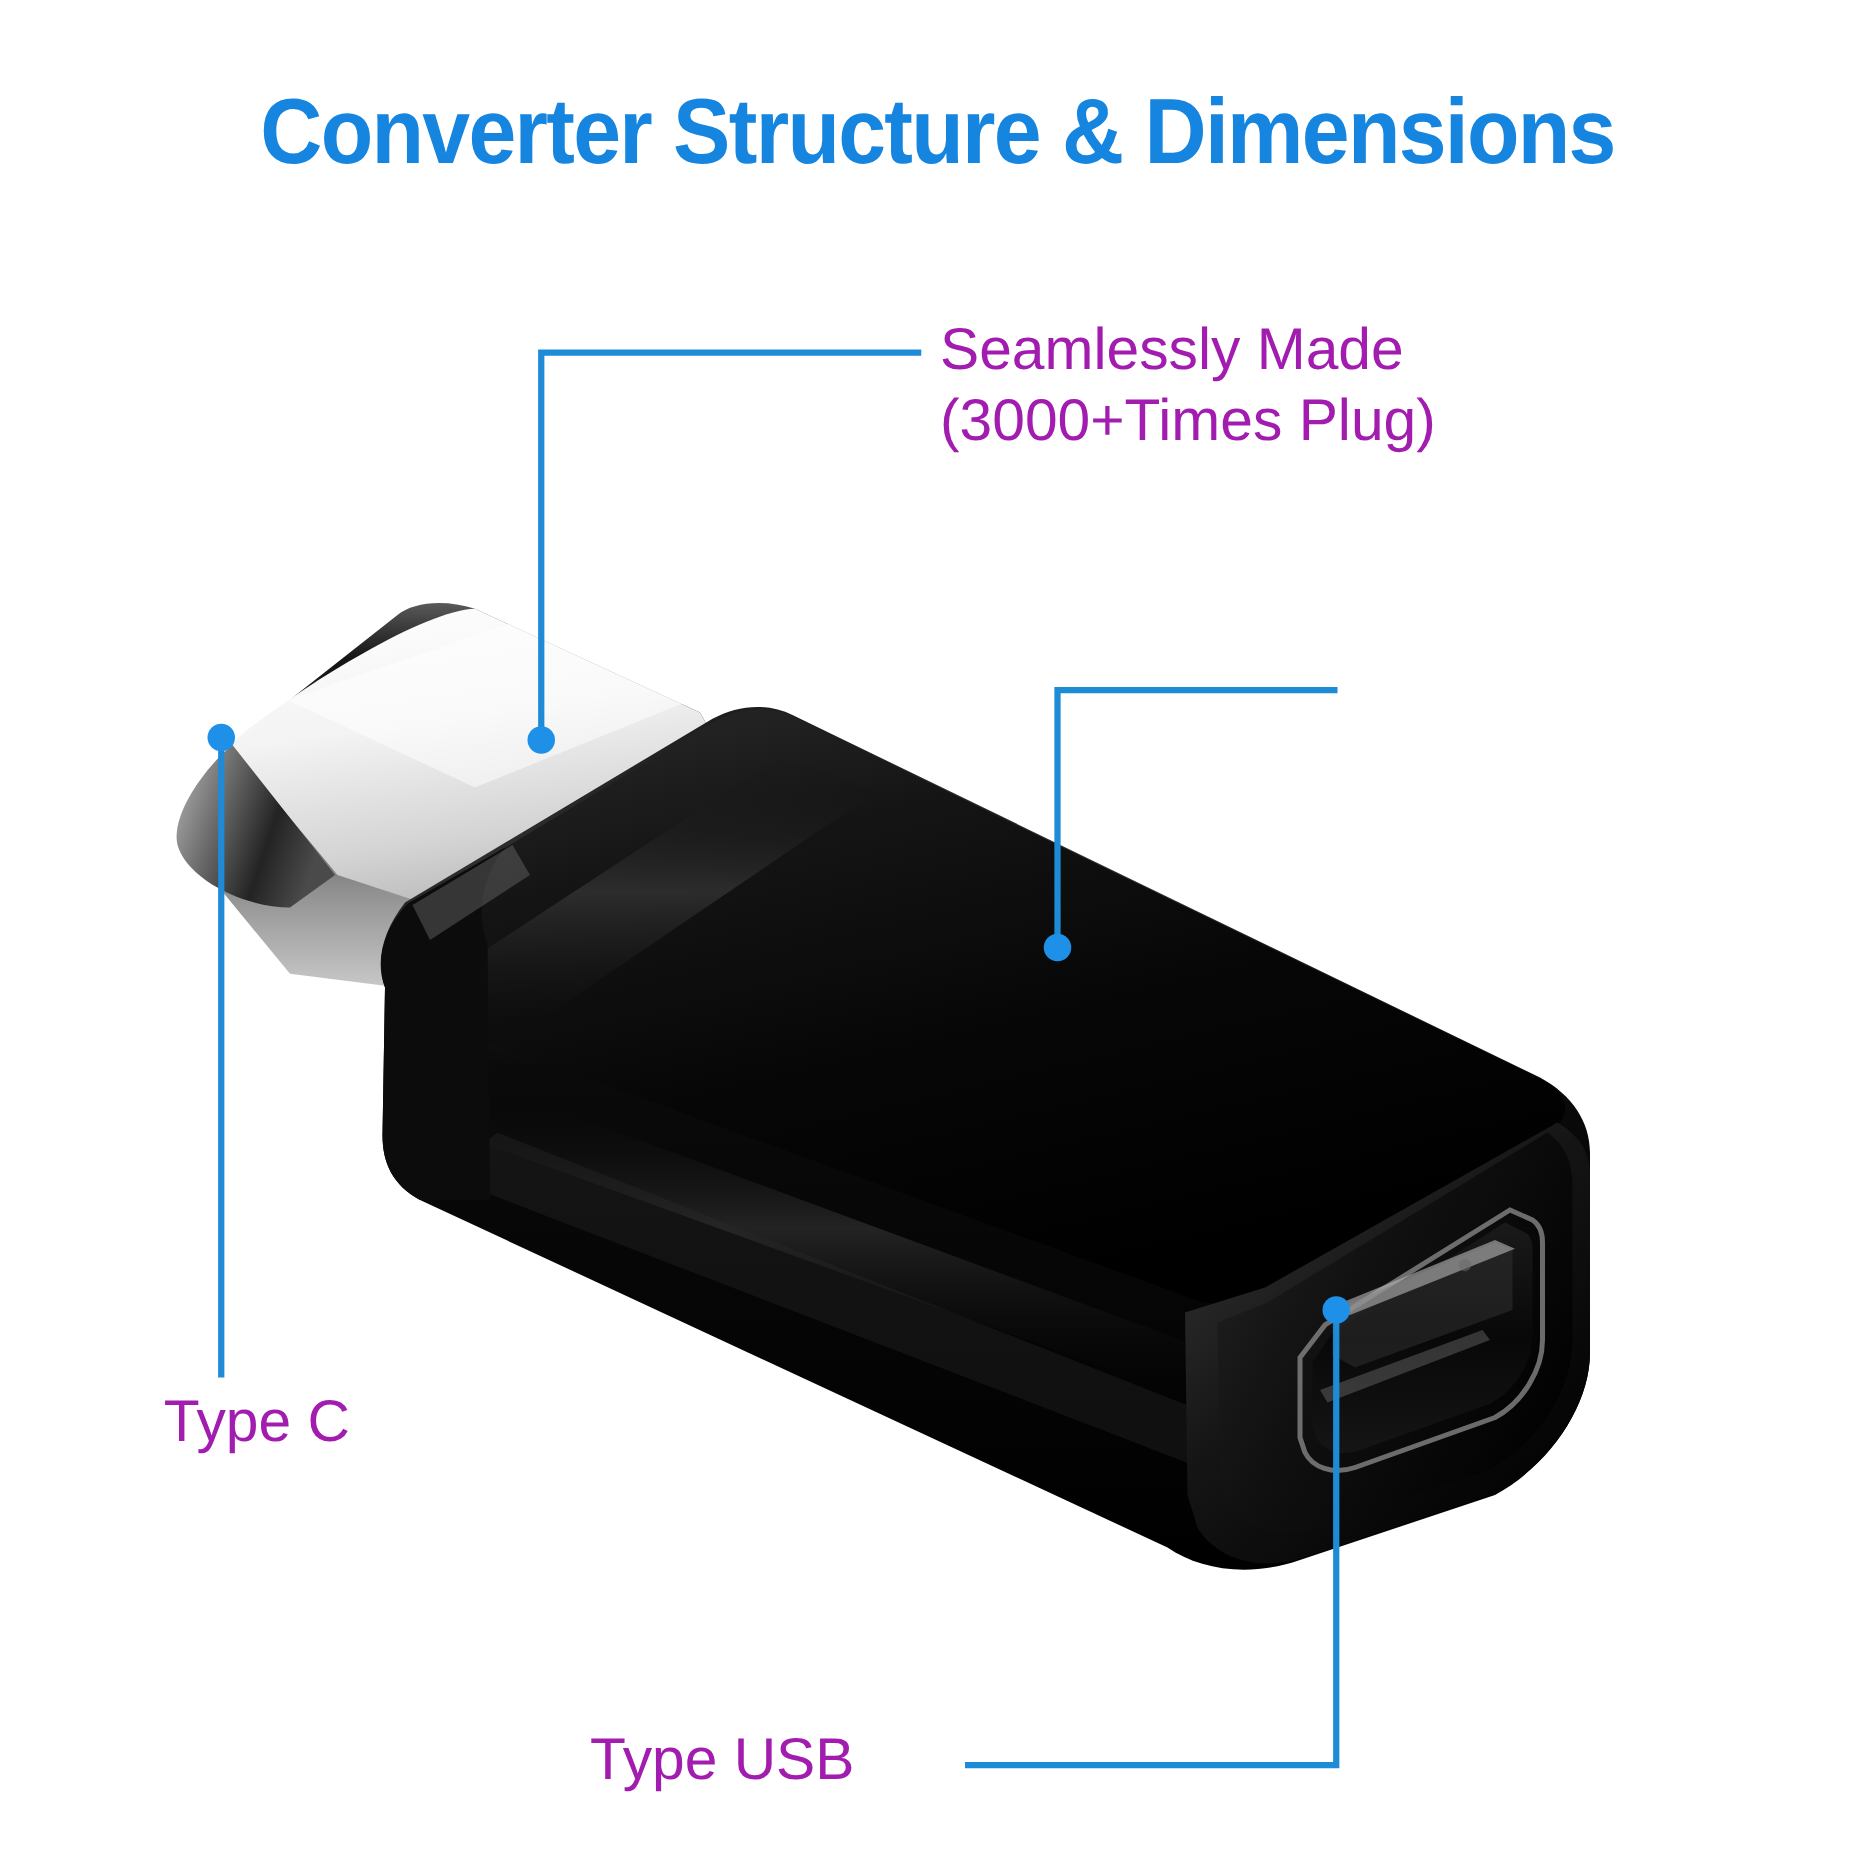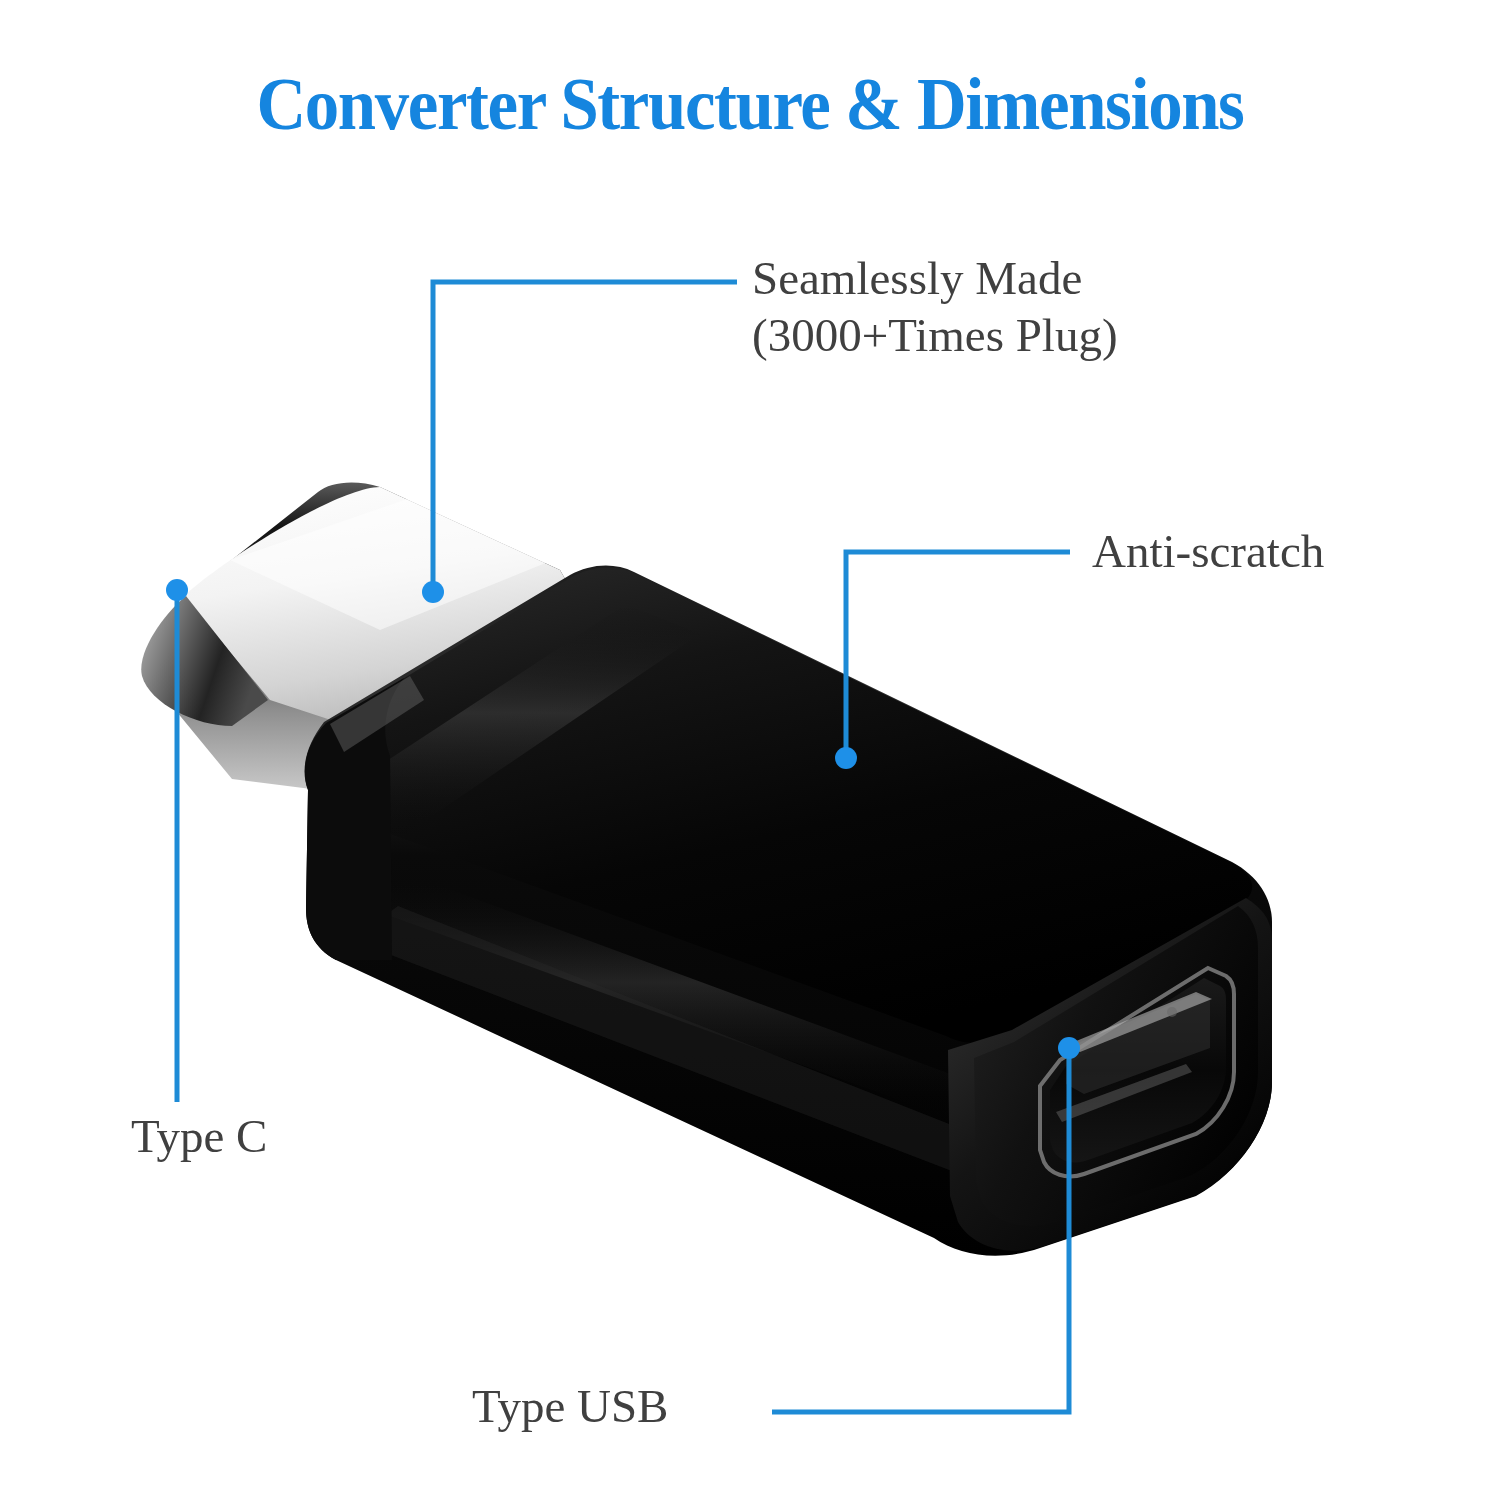--- a/index.html
+++ b/index.html
@@ -6,21 +6,21 @@
     margin: 0;
     padding: 0;
     background: #ffffff;
   }
   #page {
     position: relative;
     width: 1500px;
     height: 1500px;
     background: #ffffff;
     overflow: hidden;
-    font-family: Liberation Serif, serif;
+    font-family: Liberation Sans, sans-serif;
   }
 
   
   #title {
     position: absolute;
     left: 0;
     top: 66px;
     width: 1500px;
     text-align: center;
     font-size: 74px;
@@ -29,21 +29,21 @@
     color: #1585DF;
     transform: scaleX(0.93);
     transform-origin: center top;
     white-space: nowrap;
     line-height: 1.05;
   }
 
   
   .ann {
     position: absolute;
-    color: #404040;
+    color: #a21caf;
     font-size: 47px;
     line-height: 1.22;
     white-space: nowrap;
     font-weight: normal;
   }
   #ann-seamless { left: 752px; top: 250px; }
   #ann-abs      { left: 1092px; top: 523px; }
   #ann-typec    { left: 95px;  top: 1108px; margin-left: 36px; }
   #ann-micro    { left: 472px; top: 1378px; }
 
@@ -297,20 +297,19 @@
       <circle cx="1069" cy="1048" r="11" fill="#1E90E8"></circle>
     </g>
   </svg>
 
   <div class="ann" id="ann-seamless">
     <div>Seamlessly Made</div>
     <div>(3000+Times Plug)</div>
   </div>
 
   <div class="ann" id="ann-abs">
-    <div>Anti-scratch</div>
   </div>
 
   <div class="ann" id="ann-typec">Type C</div>
 
   <div class="ann" id="ann-micro">Type USB</div>
 
 </div>
 
 </body></html>

